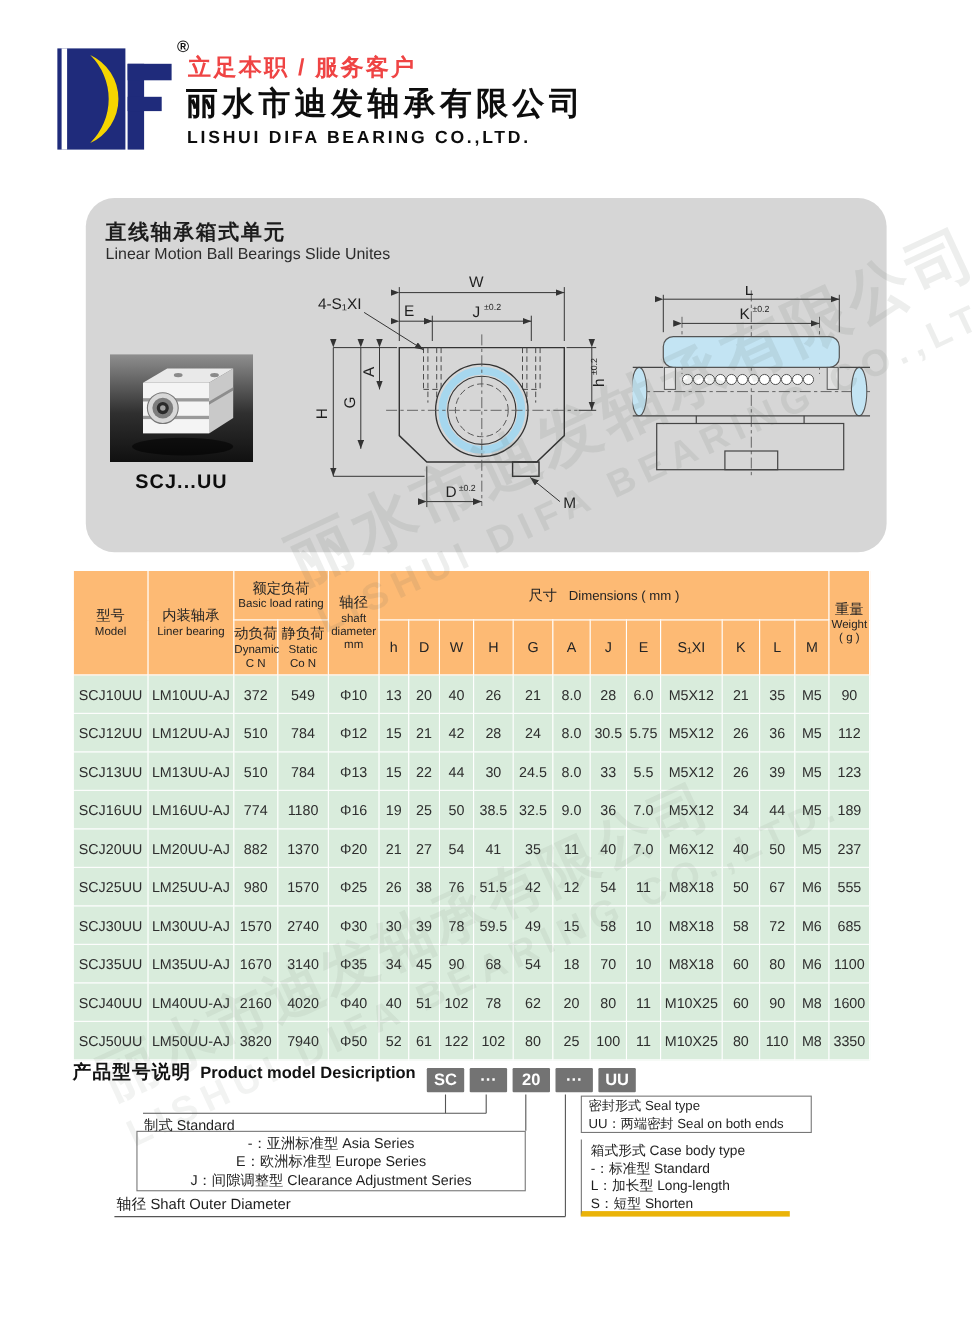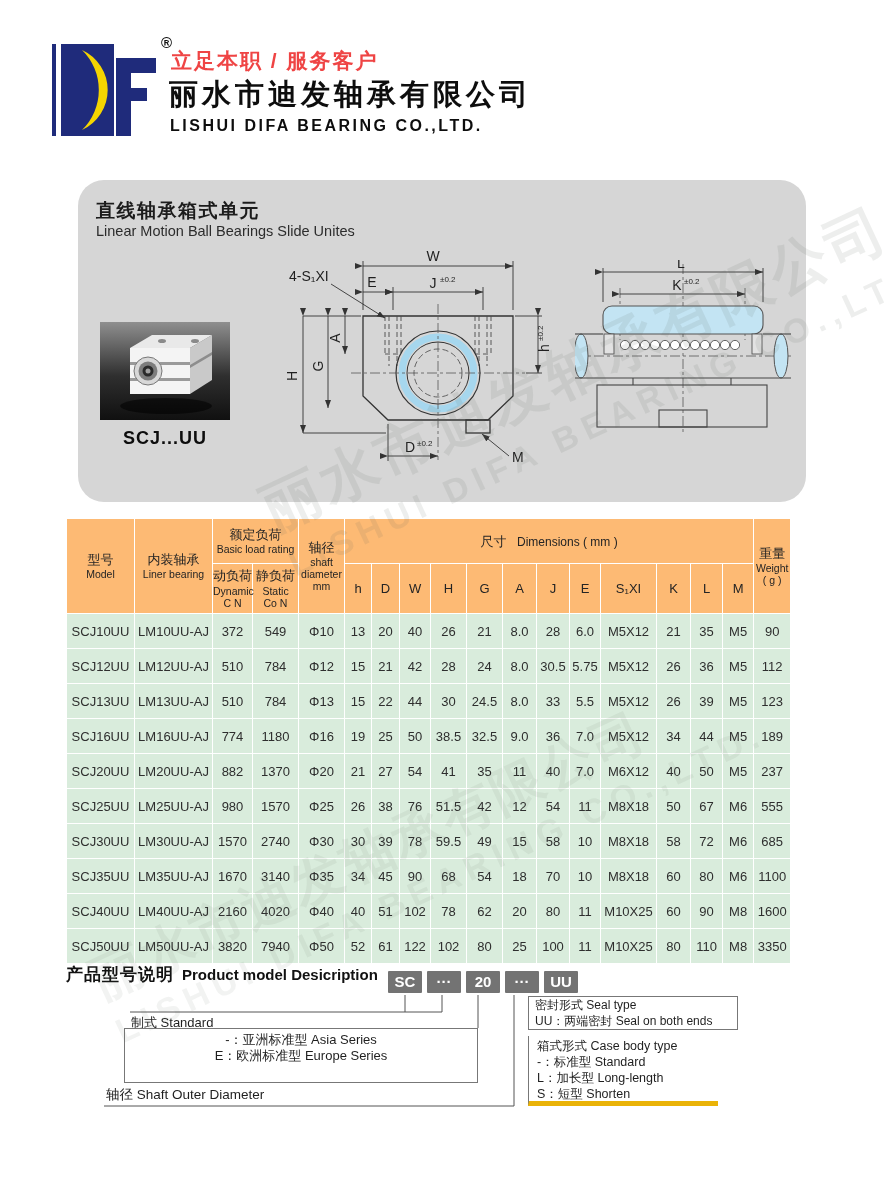--- a/index.html
+++ b/index.html
@@ -540,20 +540,21 @@
       <line x1="478" y1="995" x2="478" y2="1028"></line>
       <line x1="514" y1="995" x2="514" y2="1106"></line>
       <line x1="104" y1="1106" x2="514" y2="1106"></line>
     </g>
   </svg>
 
   <div class="std-title">制式  Standard</div>
   <div class="std-box">
     <div>-：亚洲标准型  Asia Series</div>
     <div>E：欧洲标准型  Europe Series</div>
+    <div>J：间隙调整型  Clearance Adjustment Series</div>
   </div>
   <div class="shaft-label">轴径 Shaft Outer Diameter</div>
 
   <div class="seal-box">
     <div>密封形式 Seal type</div>
     <div>UU：两端密封 Seal on both ends</div>
   </div>
   <div class="case-box">
     <div>箱式形式  Case body type</div>
     <div>-：标准型  Standard</div>

